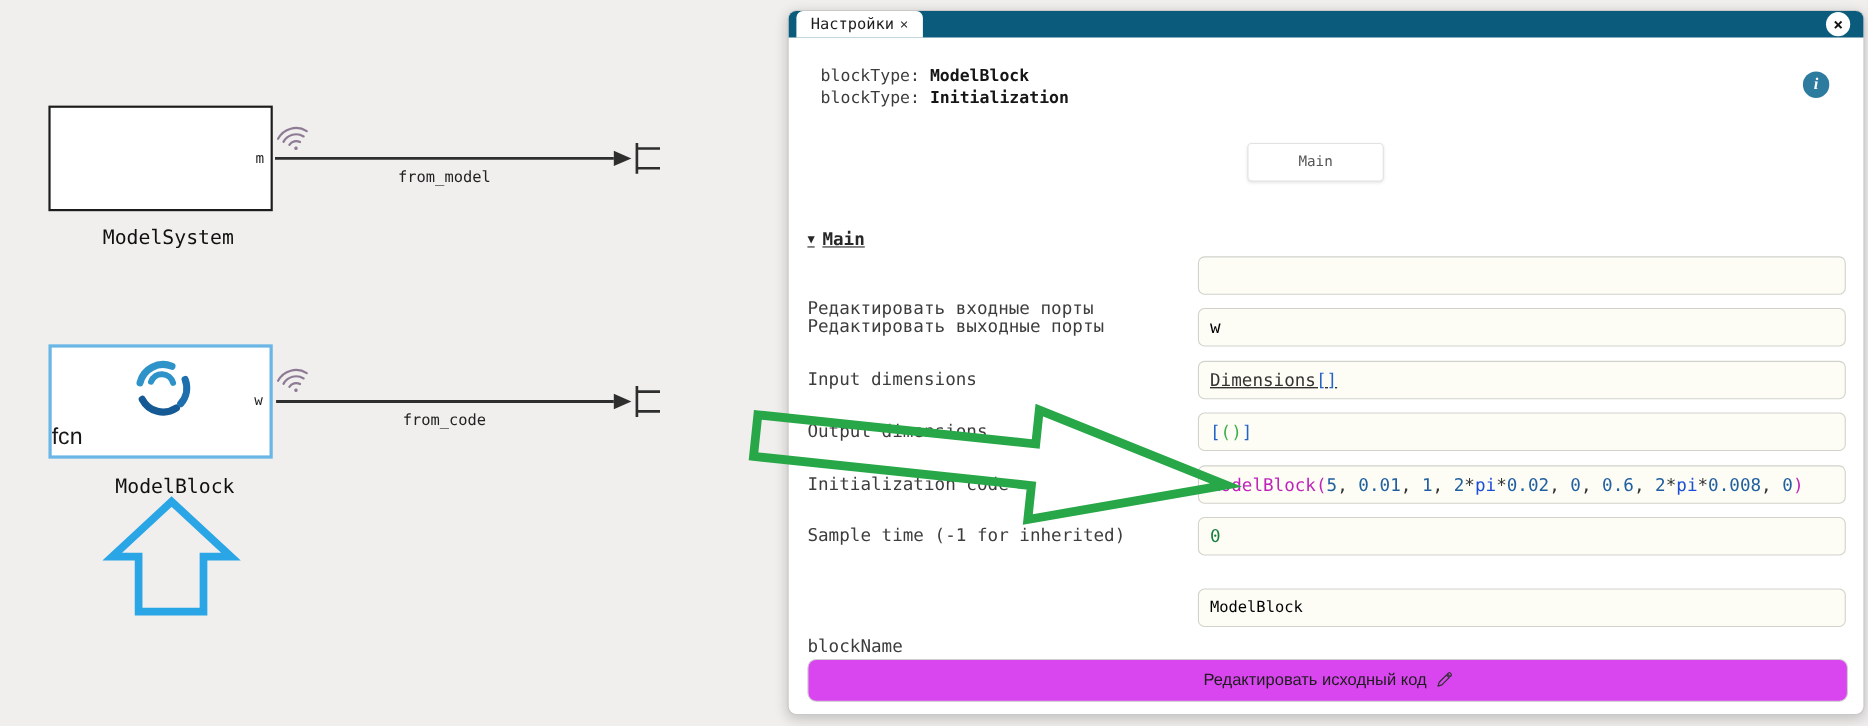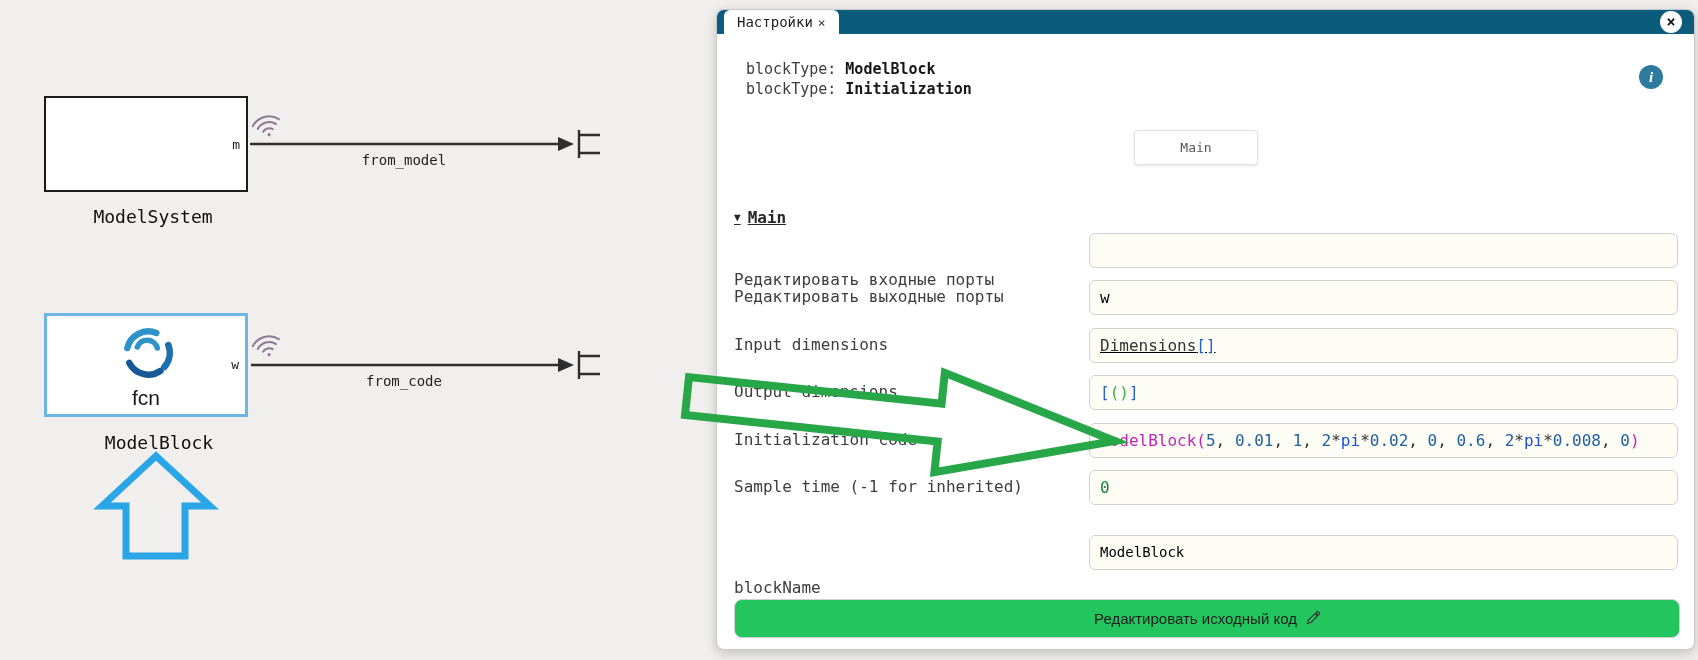--- a/index.html
+++ b/index.html
@@ -6,21 +6,21 @@
   #root{position:relative;width:1698px;height:660px;background:#f0efed;overflow:hidden;
         font-family:"DejaVu Sans Mono",monospace;}
   
   .blk{position:absolute;background:#fff;box-sizing:border-box;}
   #block-modelsystem{left:44px;top:96px;width:204px;height:96px;border:2px solid #1c1c1c;}
   #block-modelblock{left:44px;top:313px;width:204px;height:104px;border:3px solid #6cb6e6;}
   .port-label{position:absolute;right:6px;font-size:13px;color:#1d1d1d;}
   .blk-name{position:absolute;font-size:18px;color:#101010;text-align:center;width:210px;}
   #name-modelsystem{left:48px;top:206px;}
   #name-modelblock{left:54px;top:432px;}
-  #fcn-label{position:absolute;left:0;right:0;bottom:4px;text-align:center;
+  #fcn-label{position:absolute;left:0;right:0;bottom:4px;text-align:left;
              font-family:"Liberation Sans",sans-serif;font-size:21px;color:#171717;}
   #logo-svg{position:absolute;left:50%;top:8px;transform:translateX(-46%);}
   svg{display:block;}
   .overlay{position:absolute;left:0;top:0;width:1698px;height:660px;pointer-events:none;}
   #canvas-svg{z-index:1;}
   #arrow-svg{z-index:6;}
   .sig-label{font-size:14px;fill:#222;font-family:"DejaVu Sans Mono",monospace;}
   
   #panel{position:absolute;left:716px;top:9px;width:977px;height:639px;background:#fff;
          border:1px solid #c9c9c9;border-radius:8px;box-shadow:0 3px 12px rgba(0,0,0,.20);z-index:3;}
@@ -44,21 +44,21 @@
                 font-size:13px;color:#555;display:flex;align-items:center;justify-content:center;cursor:pointer;}
   #section-hdr{position:absolute;left:17px;top:198px;font-size:16px;font-weight:bold;color:#272727;cursor:pointer;text-decoration:underline;}
   #section-hdr .tri{font-size:11px;margin-right:7px;vertical-align:2px;}
   .row-label{position:absolute;left:17px;font-size:16px;color:#3d3d3d;white-space:pre;}
   .row-input{position:absolute;left:372px;width:589px;height:35px;box-sizing:border-box;
              border:1px solid #d2d2cc;border-radius:6px;background:#fdfdf6;
              font-size:16px;line-height:33px;padding:0 10px;white-space:pre;overflow:hidden;cursor:text;}
   .row-input.plain-small{font-size:14px;}
   .tk-plain{color:#333}.tk-magenta{color:#bf24ba}.tk-blue{color:#2563c9}.tk-green{color:#3fae4c}
   .tk-num{color:#2060a0}.tk-teal{color:#1d4ed8}.tk-green2{color:#15803d}
-  #bottom-btn{position:absolute;left:17px;top:589px;width:944px;height:37px;background:#22c55e;
+  #bottom-btn{position:absolute;left:17px;top:589px;width:944px;height:37px;background:#d946ef;
               border:1px solid #cfcfcf;border-radius:8px;display:flex;align-items:center;justify-content:center;
               gap:8px;font-family:"Liberation Sans",sans-serif;font-size:15px;color:#1d1d1d;cursor:pointer;}
 </style>
 </head>
 <body>
 
 <div id="root">
 
   <svg id="canvas-svg" class="overlay">
 

